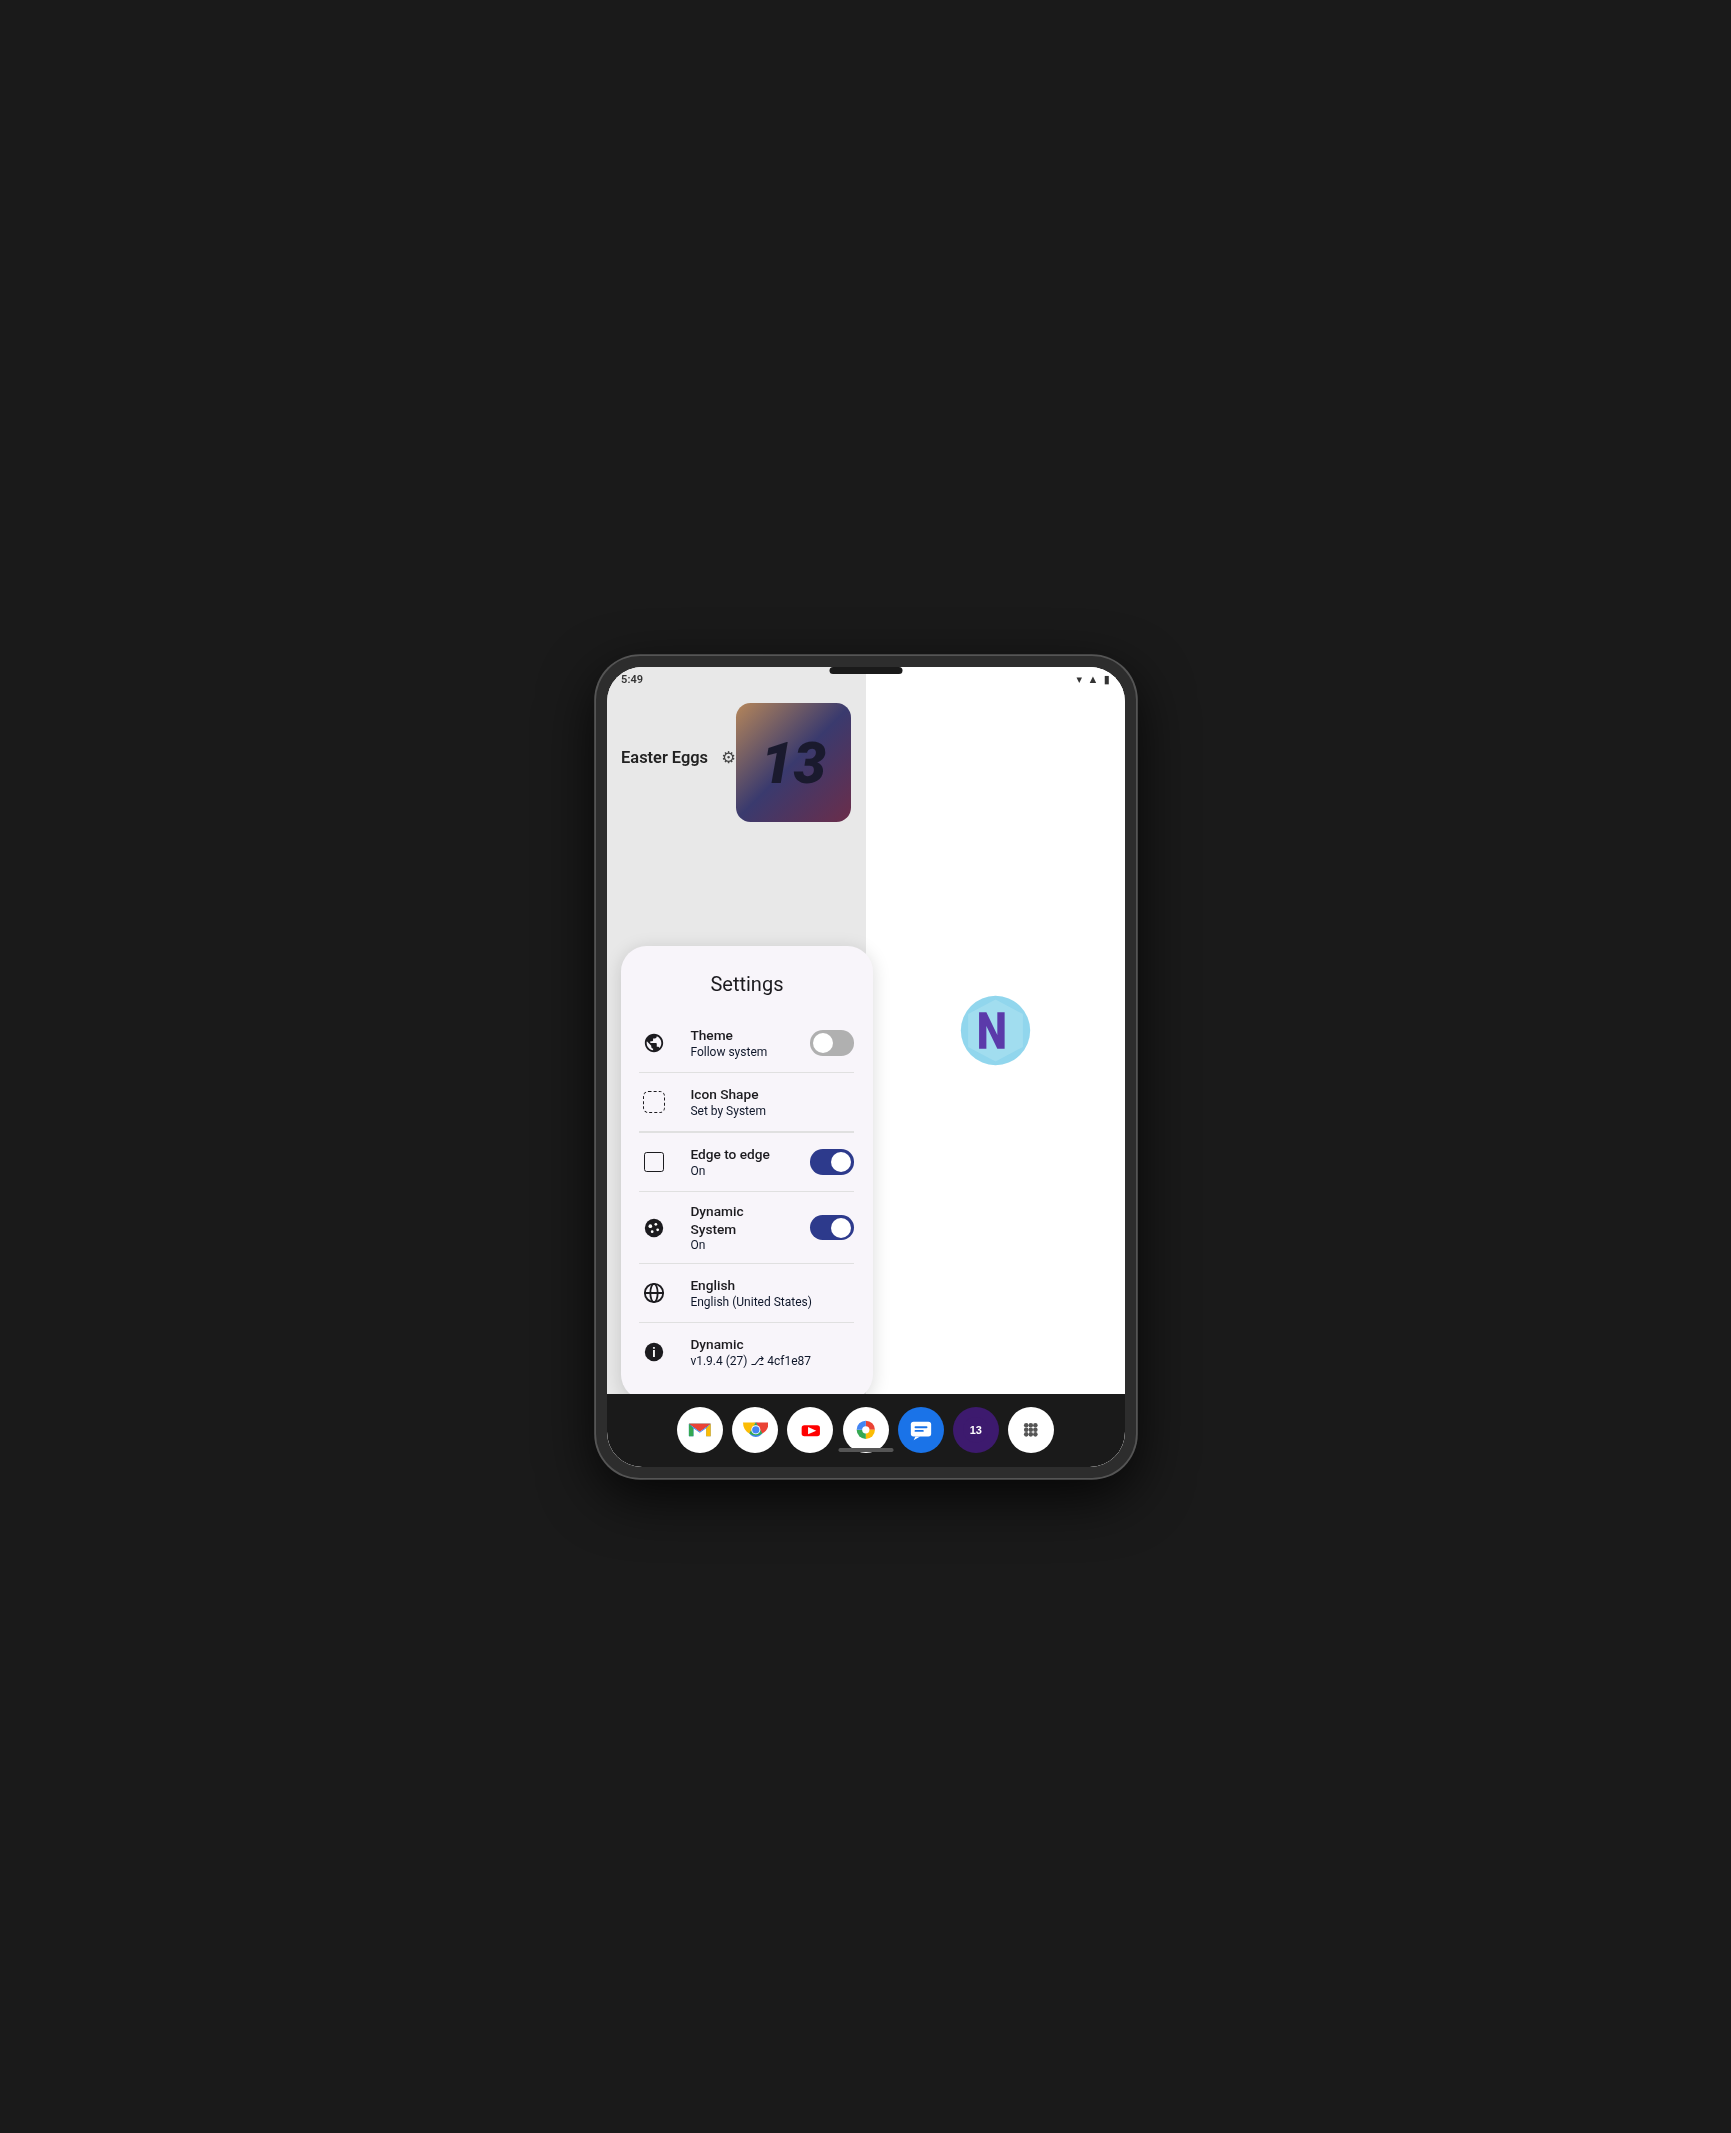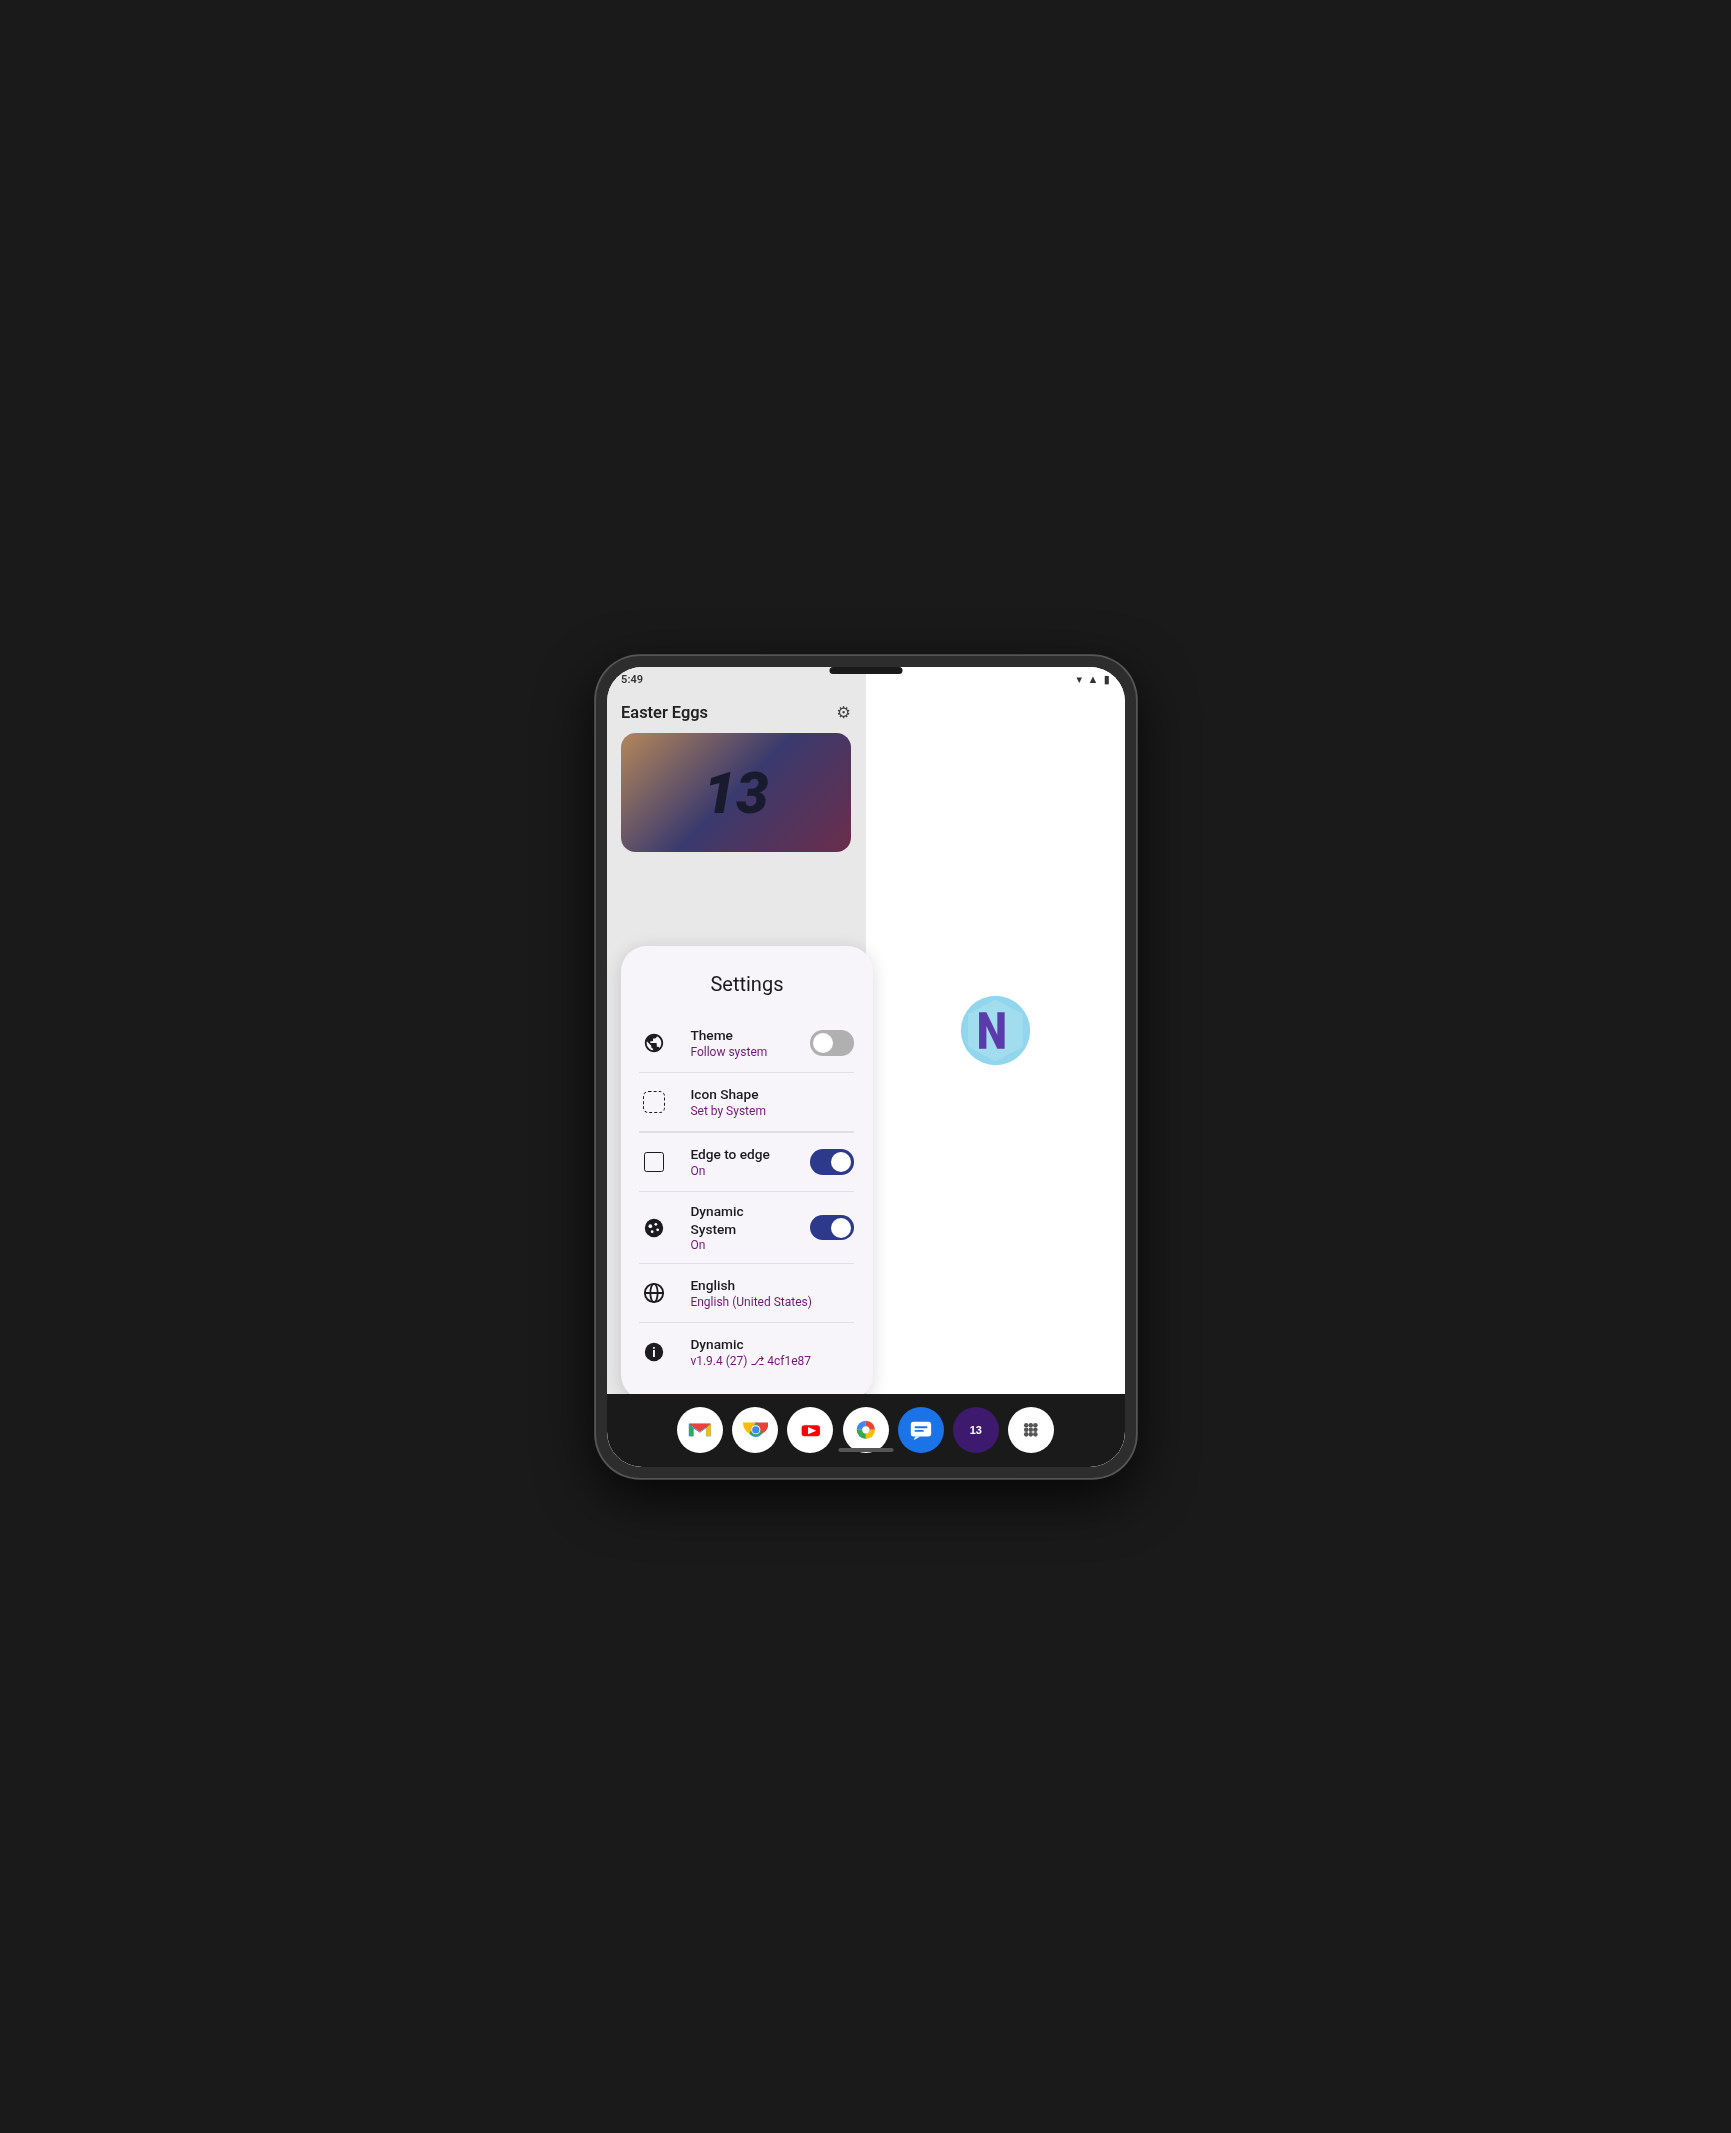--- a/index.html
+++ b/index.html
@@ -66,21 +66,21 @@
     }
 
     .bg-time {
       font-size: 11px;
       font-weight: 600;
       color: #333;
     }
 
     .bg-app-content {
       display: flex;
-      flex-direction: column;
+      flex-direction: row;
       align-items: center;
       padding: 11px 14.6px;
     }
 
     .bg-app-title-row {
       display: flex;
       align-items: center;
       justify-content: space-between;
       width: 100%;
       margin-bottom: 11px;
@@ -184,21 +184,21 @@
 
     .settings-item-label {
       font-size: 13.7px;
       font-weight: 500;
       color: #1c1b1f;
       line-height: 1.3;
     }
 
     .settings-item-value {
       font-size: 12px;
-      color: #701a75;
+      color: #0f172a;
       margin-top: 0;
     }
 
     .toggle {
       width: 44px;
       height: 25.6px;
       border-radius: 12.8px;
       position: relative;
       flex-shrink: 0;
       cursor: pointer;

